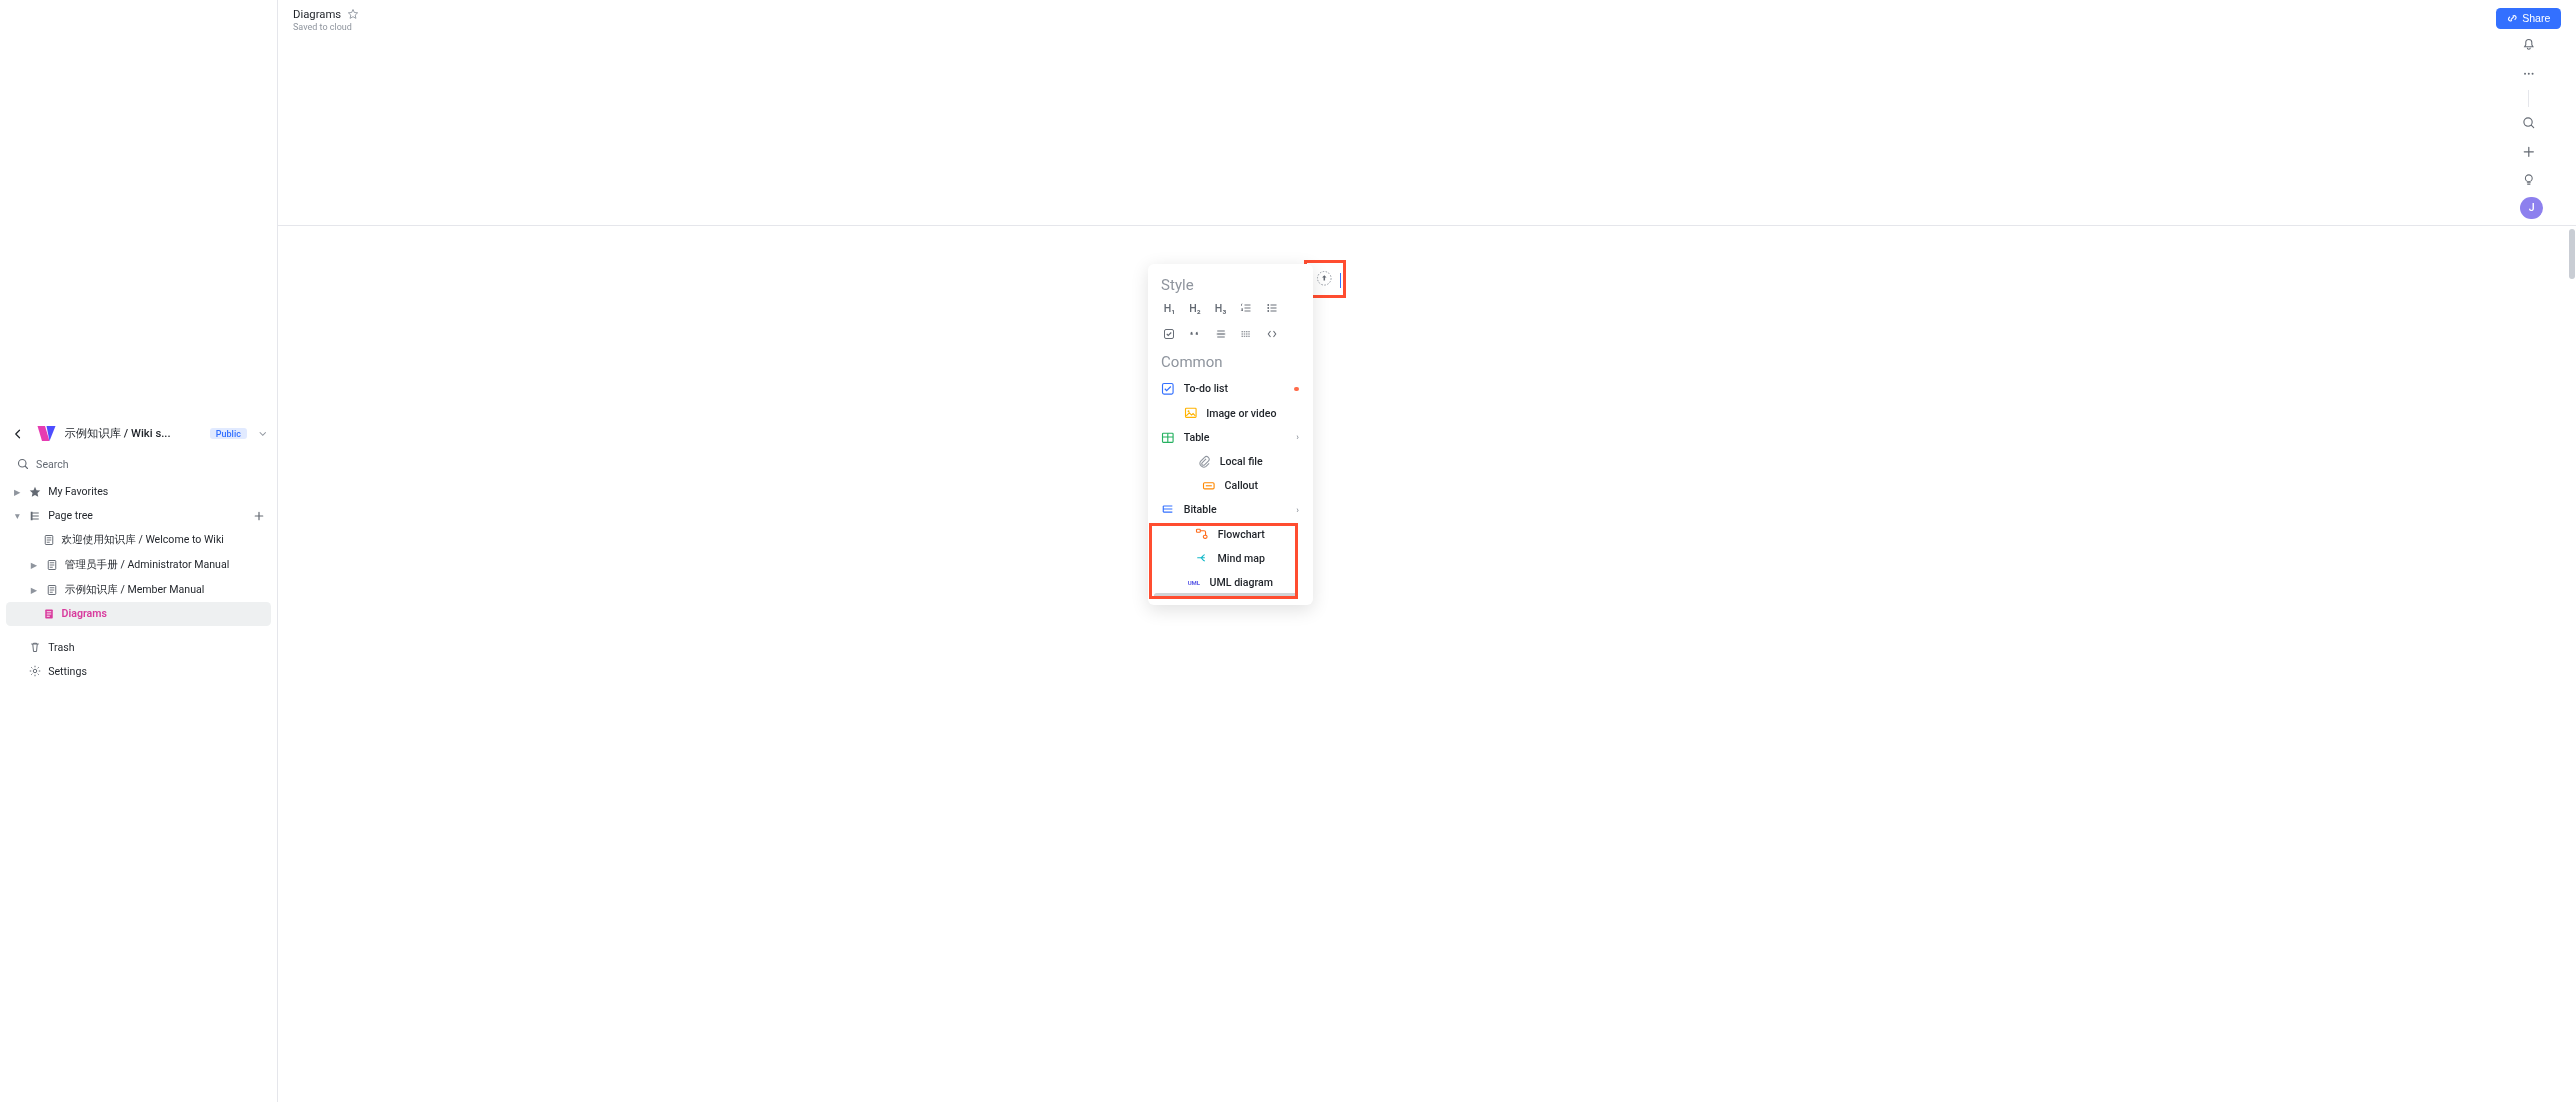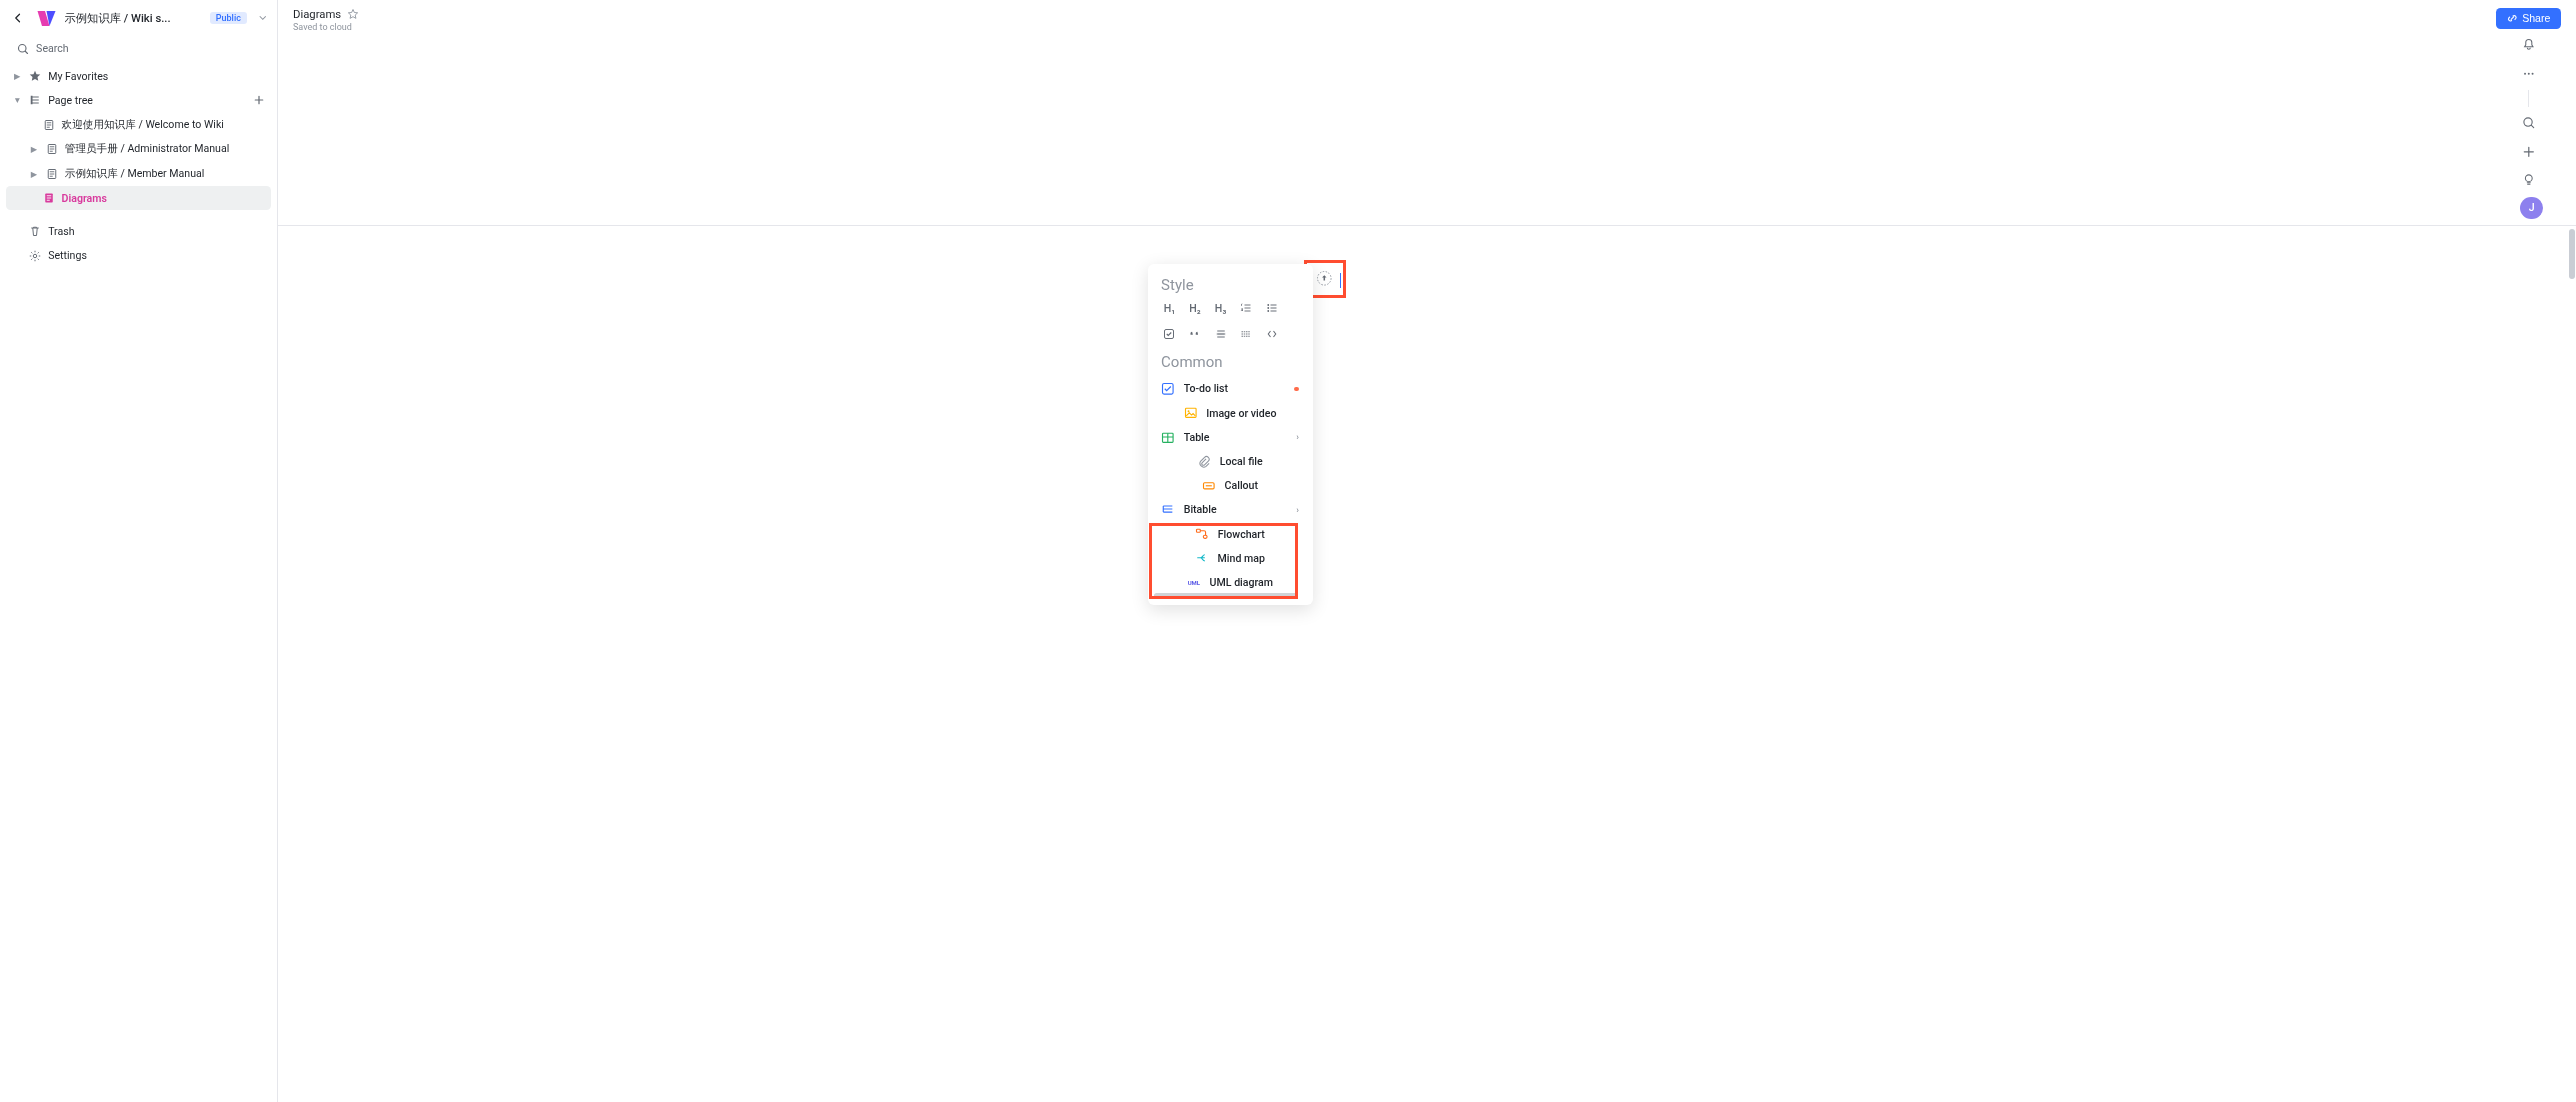--- a/index.html
+++ b/index.html
@@ -6,21 +6,21 @@
 body {
   font-family: -apple-system, BlinkMacSystemFont, "Segoe UI", Roboto, "Helvetica Neue", Arial, sans-serif;
   font-size: 10.6px;
   color: #1f2329;
   background: #fff;
   overflow: hidden;
 }
 .app { display: flex; height: 100vh; }
 
 
-.sidebar { width: 278px; flex-shrink: 0; border-right: 0.8px solid #e5e6eb; display: flex; flex-direction: column; background: #fff; }
+.sidebar { width: 278px; flex-shrink: 0; border-right: 0.8px solid #e5e6eb; display: flex; flex-direction: column; background: #fff; justify-content: center; }
 .sidebar-header { display: flex; align-items: center; padding: 7.5px 10.6px 7.5px 7.5px; gap: 7.5px; }
 .back-btn { width: 21px; height: 21px; display:flex; align-items:center; justify-content:center; border-radius: 3px; cursor:pointer; }
 .logo { width: 21px; height: 21px; }
 .breadcrumb { font-size: 11.3px; font-weight: 500; color:#1f2329; white-space: nowrap; overflow:hidden; text-overflow: ellipsis; flex: 1; }
 .badge-public { background:#e1eaff; color:#3370ff; font-size:9px; font-weight:500; padding:0.8px 6px; border-radius:3px; margin-left:3px; }
 .more-caret { color:#8f959e; margin-left:4.5px; }
 .search-row { display:flex; align-items:center; gap:7.5px; padding: 6px 16.6px; color:#646a73; cursor:pointer; }
 .nav-section { padding: 3px 6px; }
 .nav-row { display:flex; align-items:center; gap:6px; padding:5.3px 6px; border-radius:4.5px; cursor:pointer; font-size:10.6px; color:#1f2329; }
 .nav-row .chev { width:10.6px; display:flex; justify-content:center; color:#8f959e; font-size:8.3px; }

